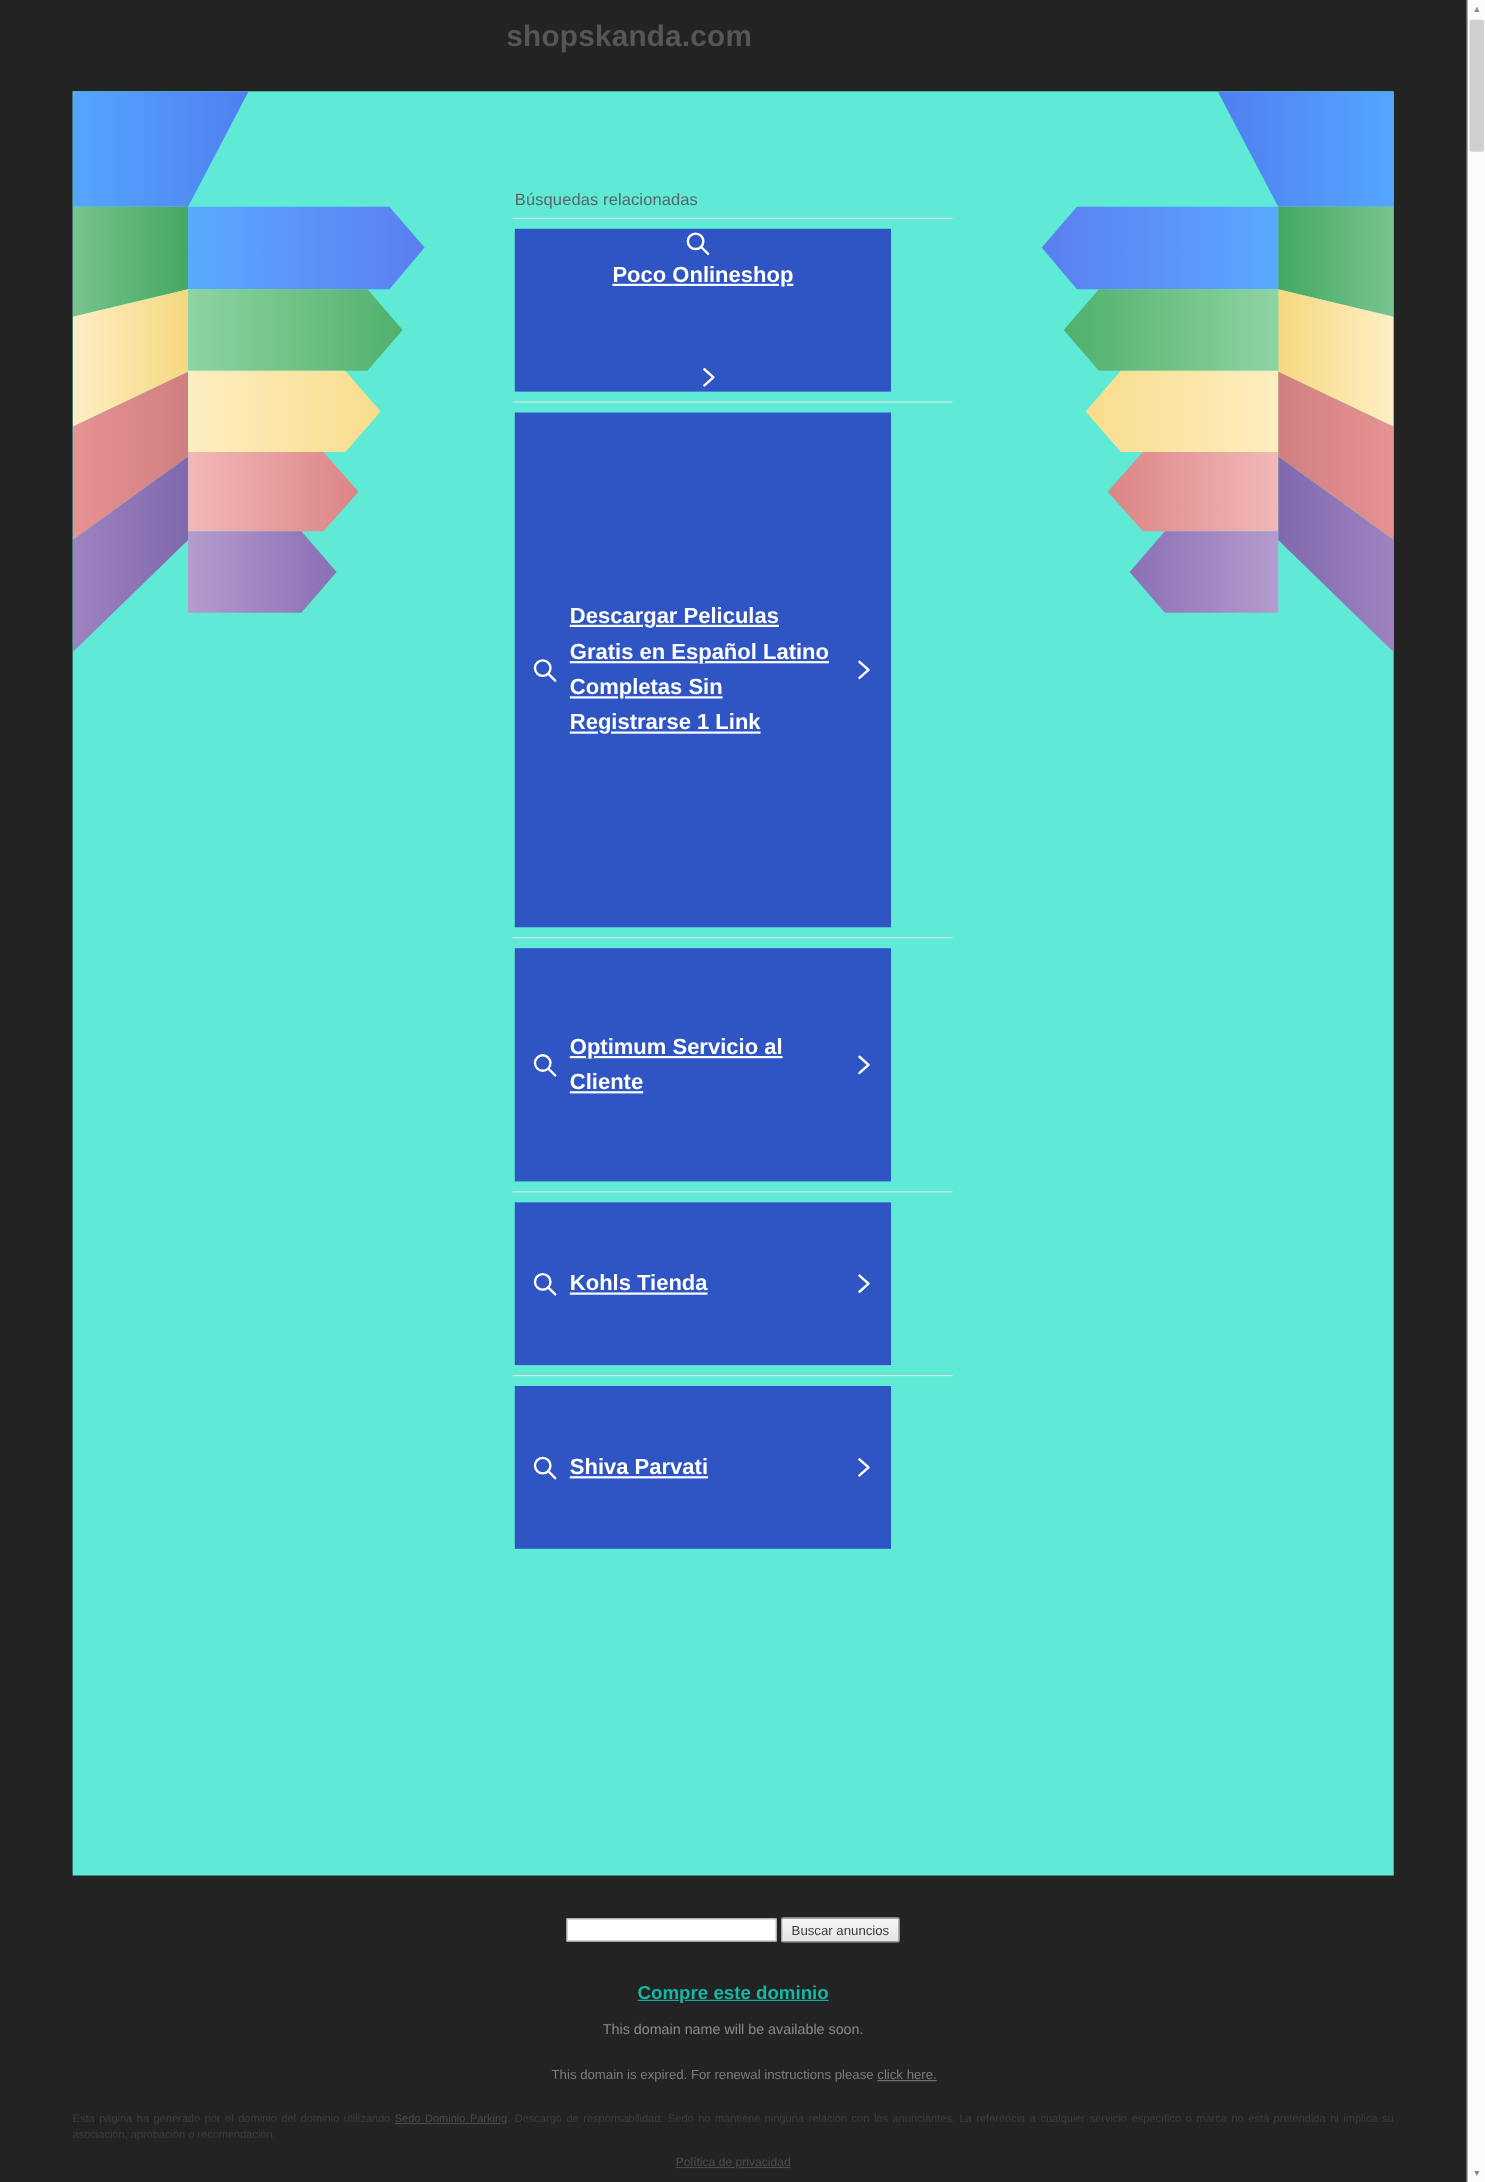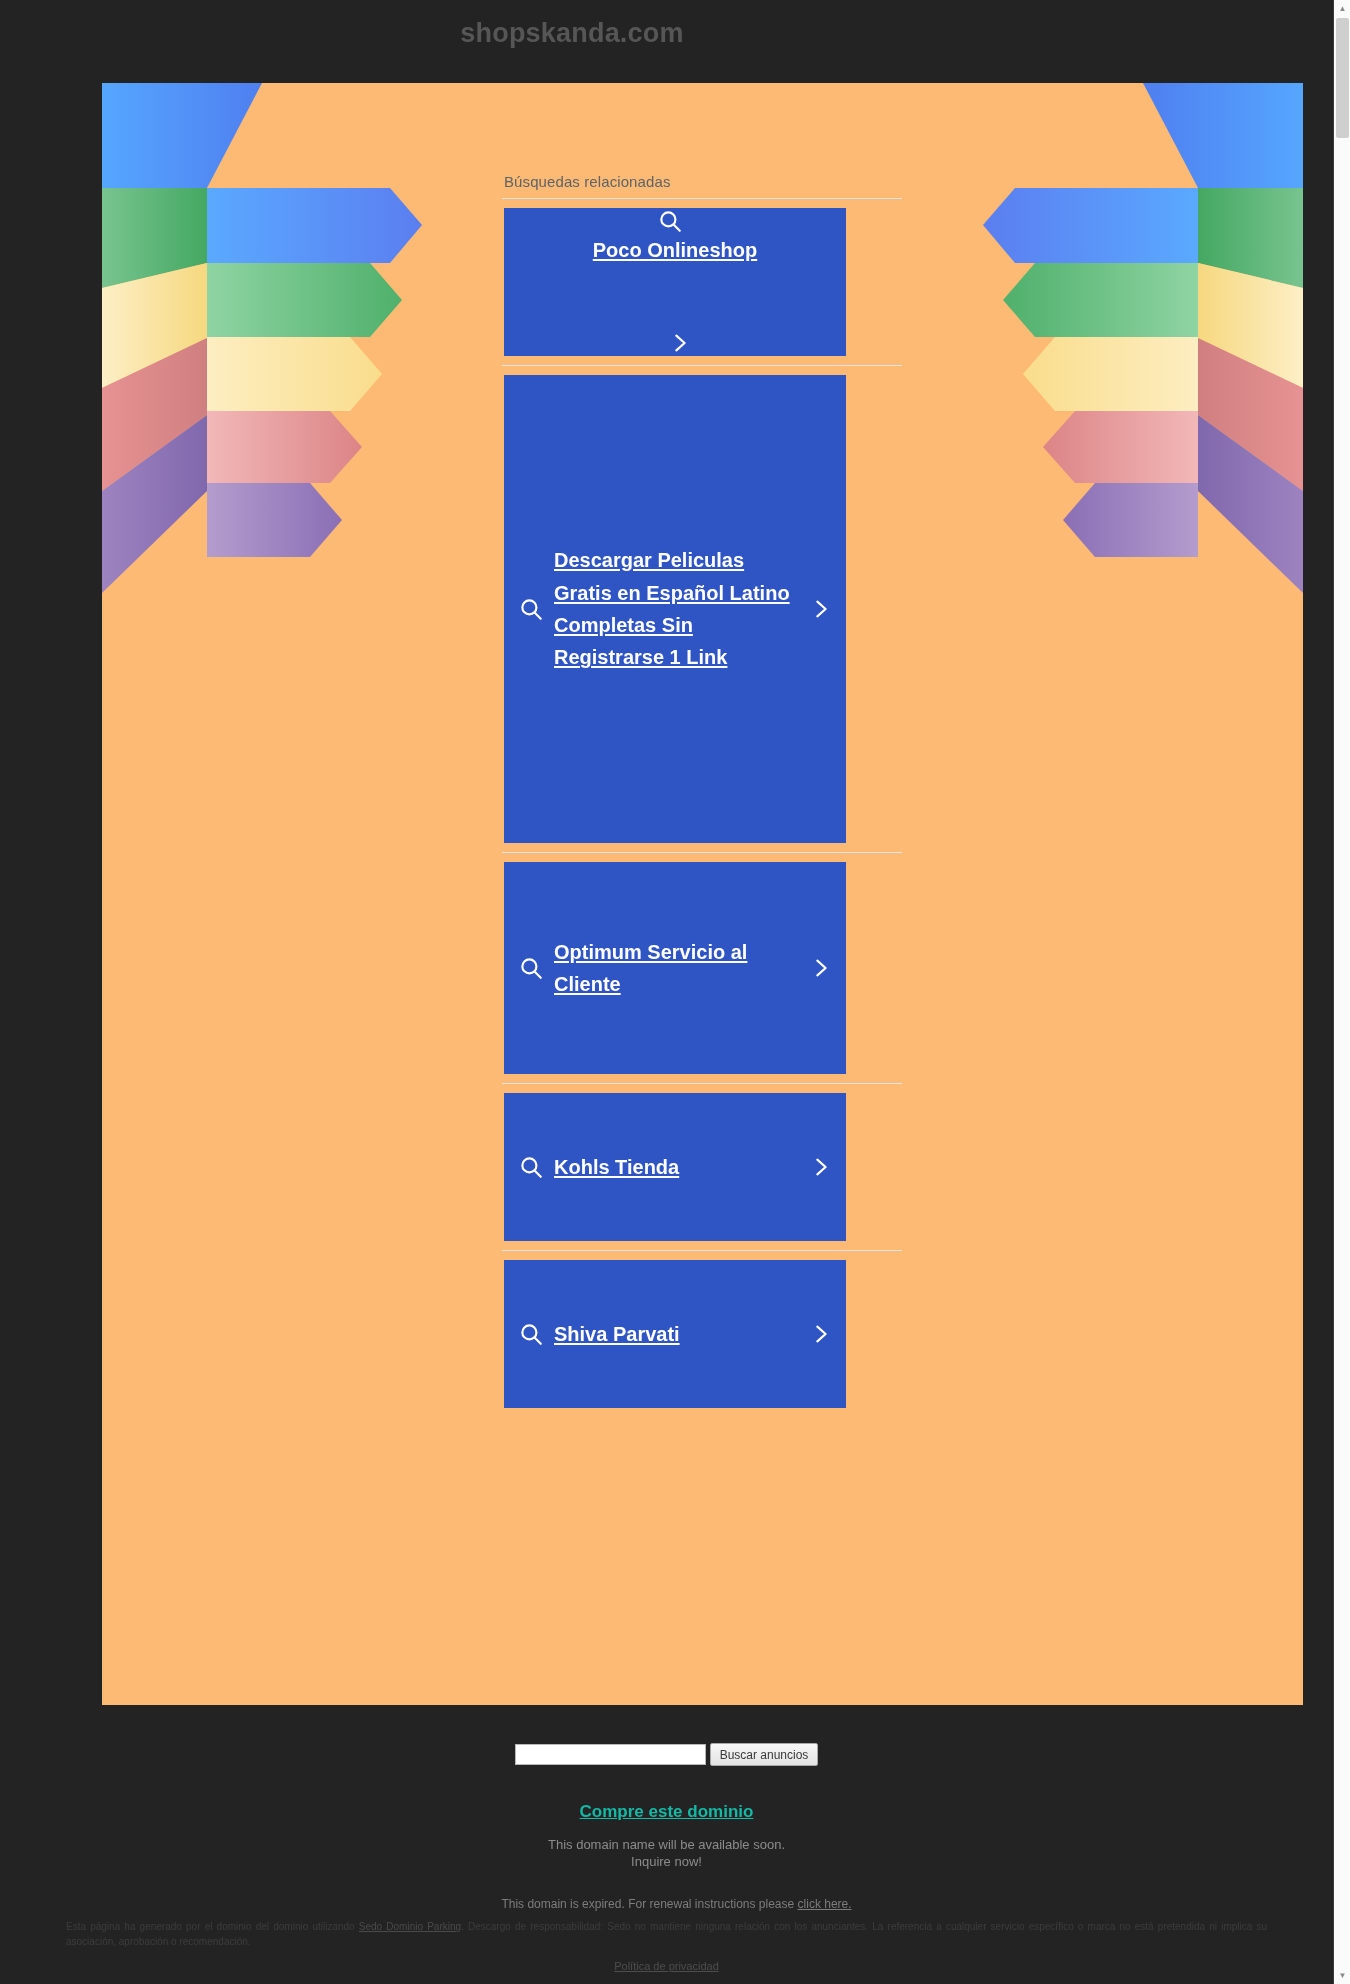--- a/index.html
+++ b/index.html
@@ -62,23 +62,22 @@
     letter-spacing: 0.2px;
   }
 
   
   .panel {
     position: absolute;
     left: 66px;
     top: 83px;
     width: 1201px;
     height: 1622px;
-    background: #fdba74;
+    background: #5eead4;
     overflow: hidden;
-    margin-left: 36px;
   }
 
   
   .deco {
     position: absolute;
     top: 0;
     width: 600px;
     height: 560px;
     pointer-events: none;
   }
@@ -417,21 +416,20 @@
 
     <div class="search-row">
       <input class="search-input" type="text" placeholder="" style="">
       <button class="search-button">Buscar anuncios</button>
     </div>
 
     <div><span class="buy-domain">Compre este dominio</span></div>
 
     <div class="avail-note">
       <div>This domain name will be available soon.</div>
-      <div>Inquire now!</div>
     </div>
 
     <div class="expired-note">
       <span>This domain is expired. For renewal instructions please </span><a href="#">click here.</a>
     </div>
   </div>
 
   <div class="disclaimer">
     <span>Esta página ha generado por el dominio del dominio utilizando </span><a href="#">Sedo Dominio Parking</a><span>. Descargo de responsabilidad: Sedo no mantiene ninguna relación con los anunciantes. La referencia a cualquier servicio específico o marca no está pretendida ni implica su asociación, aprobación o recomendación.</span>
   </div>

